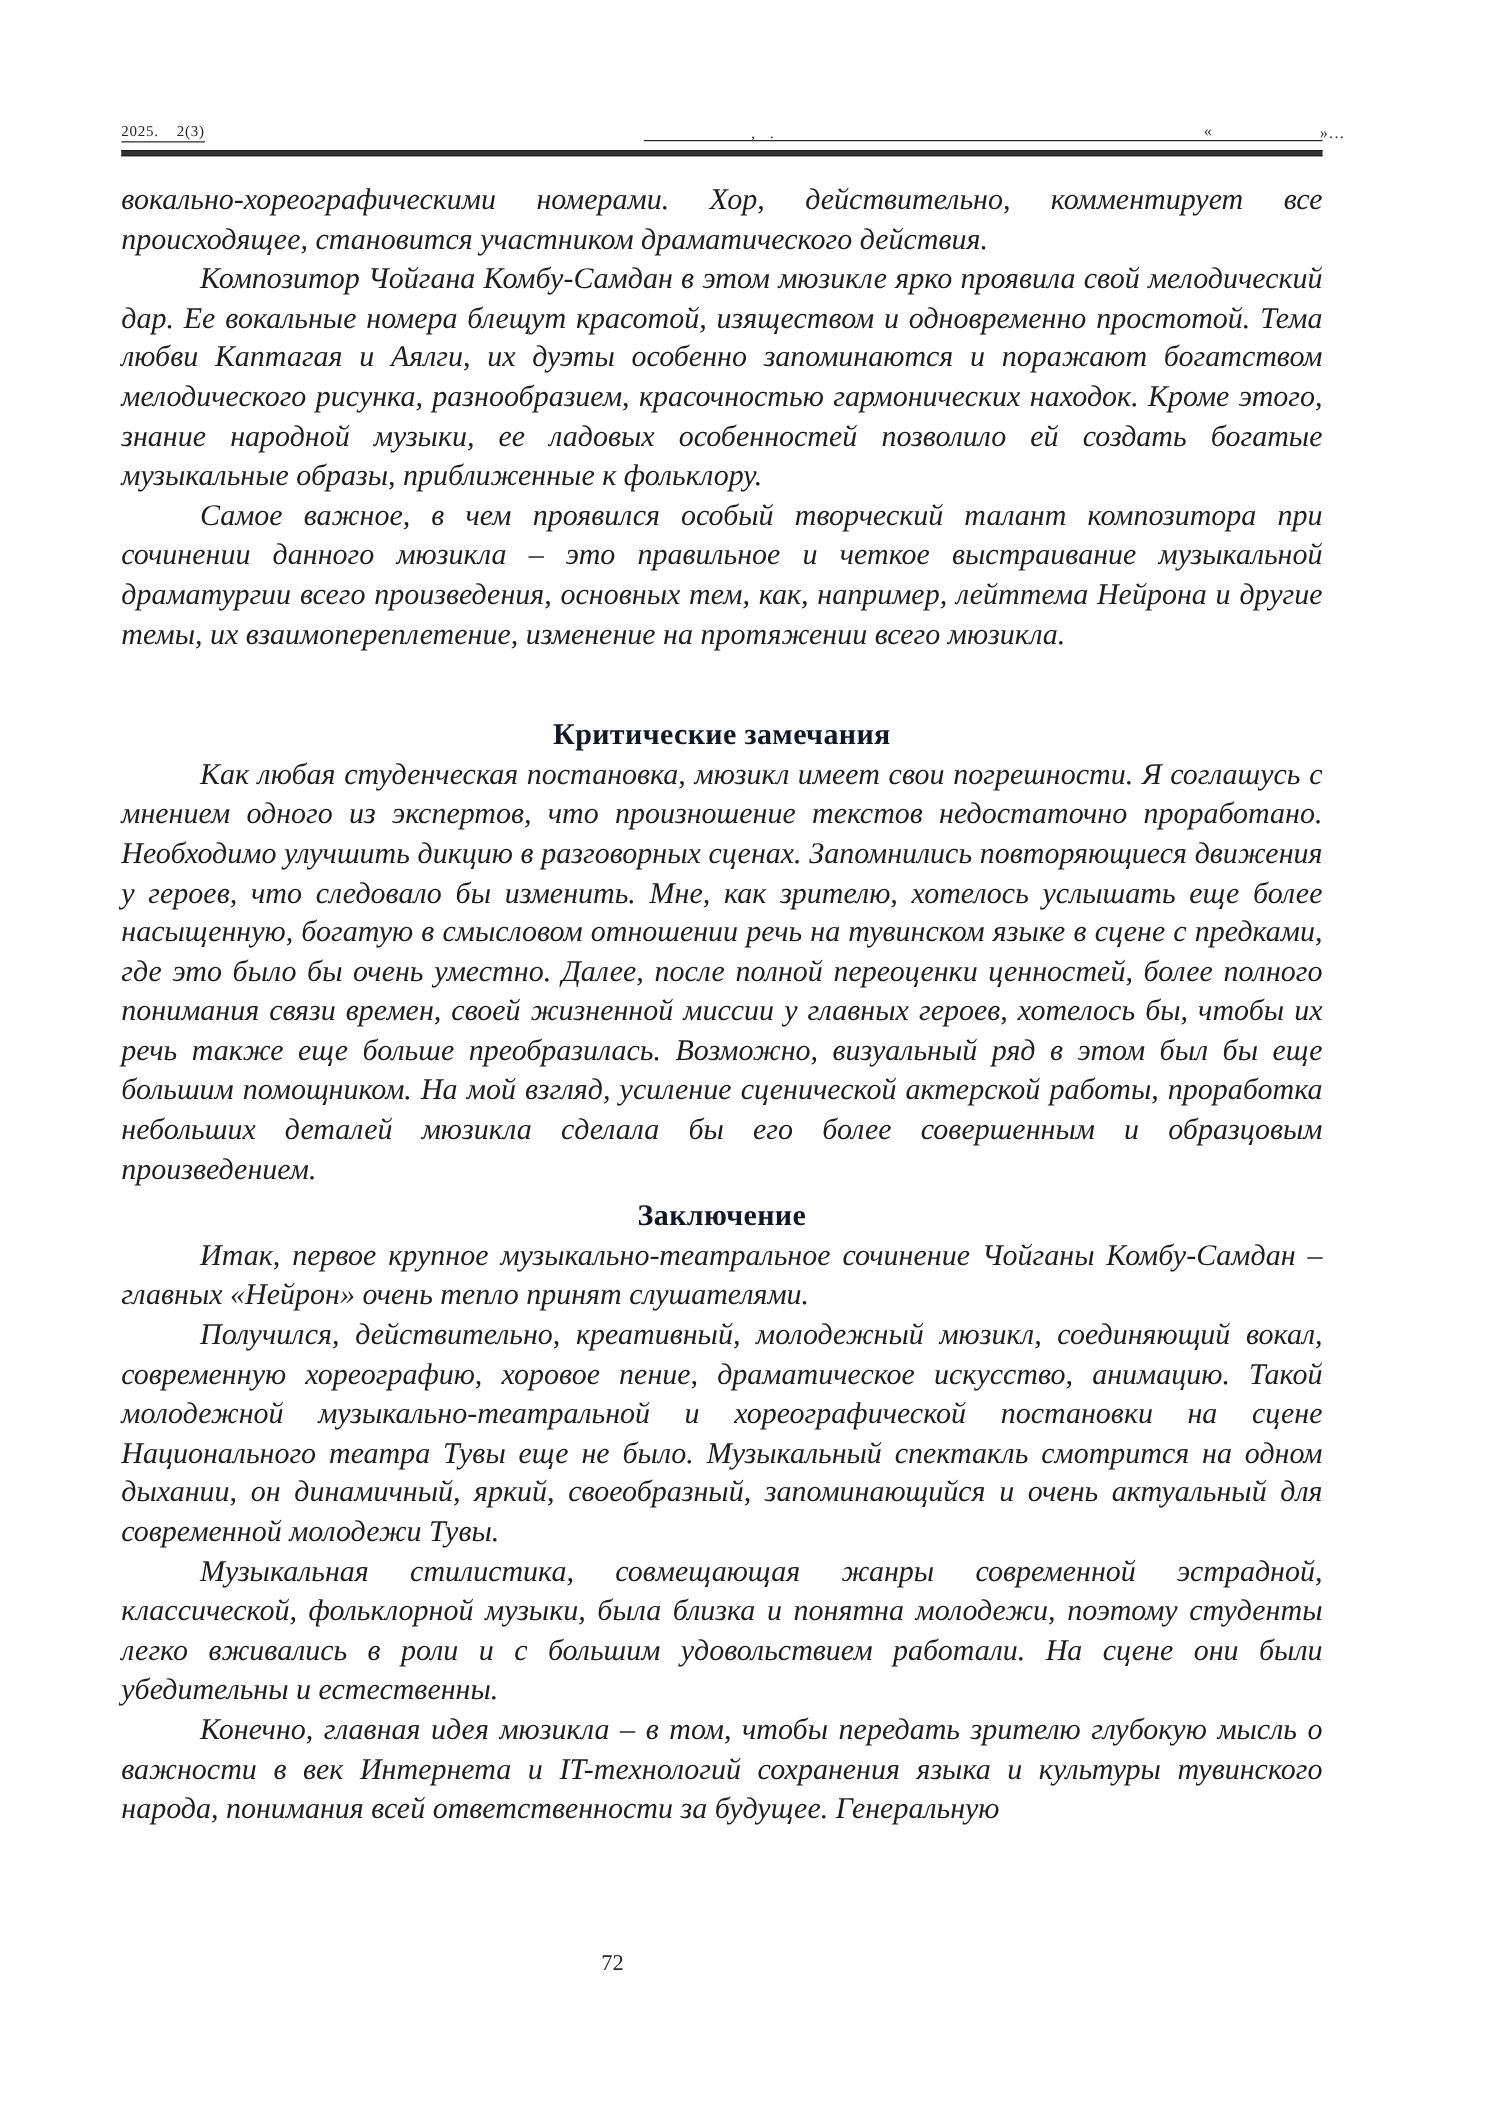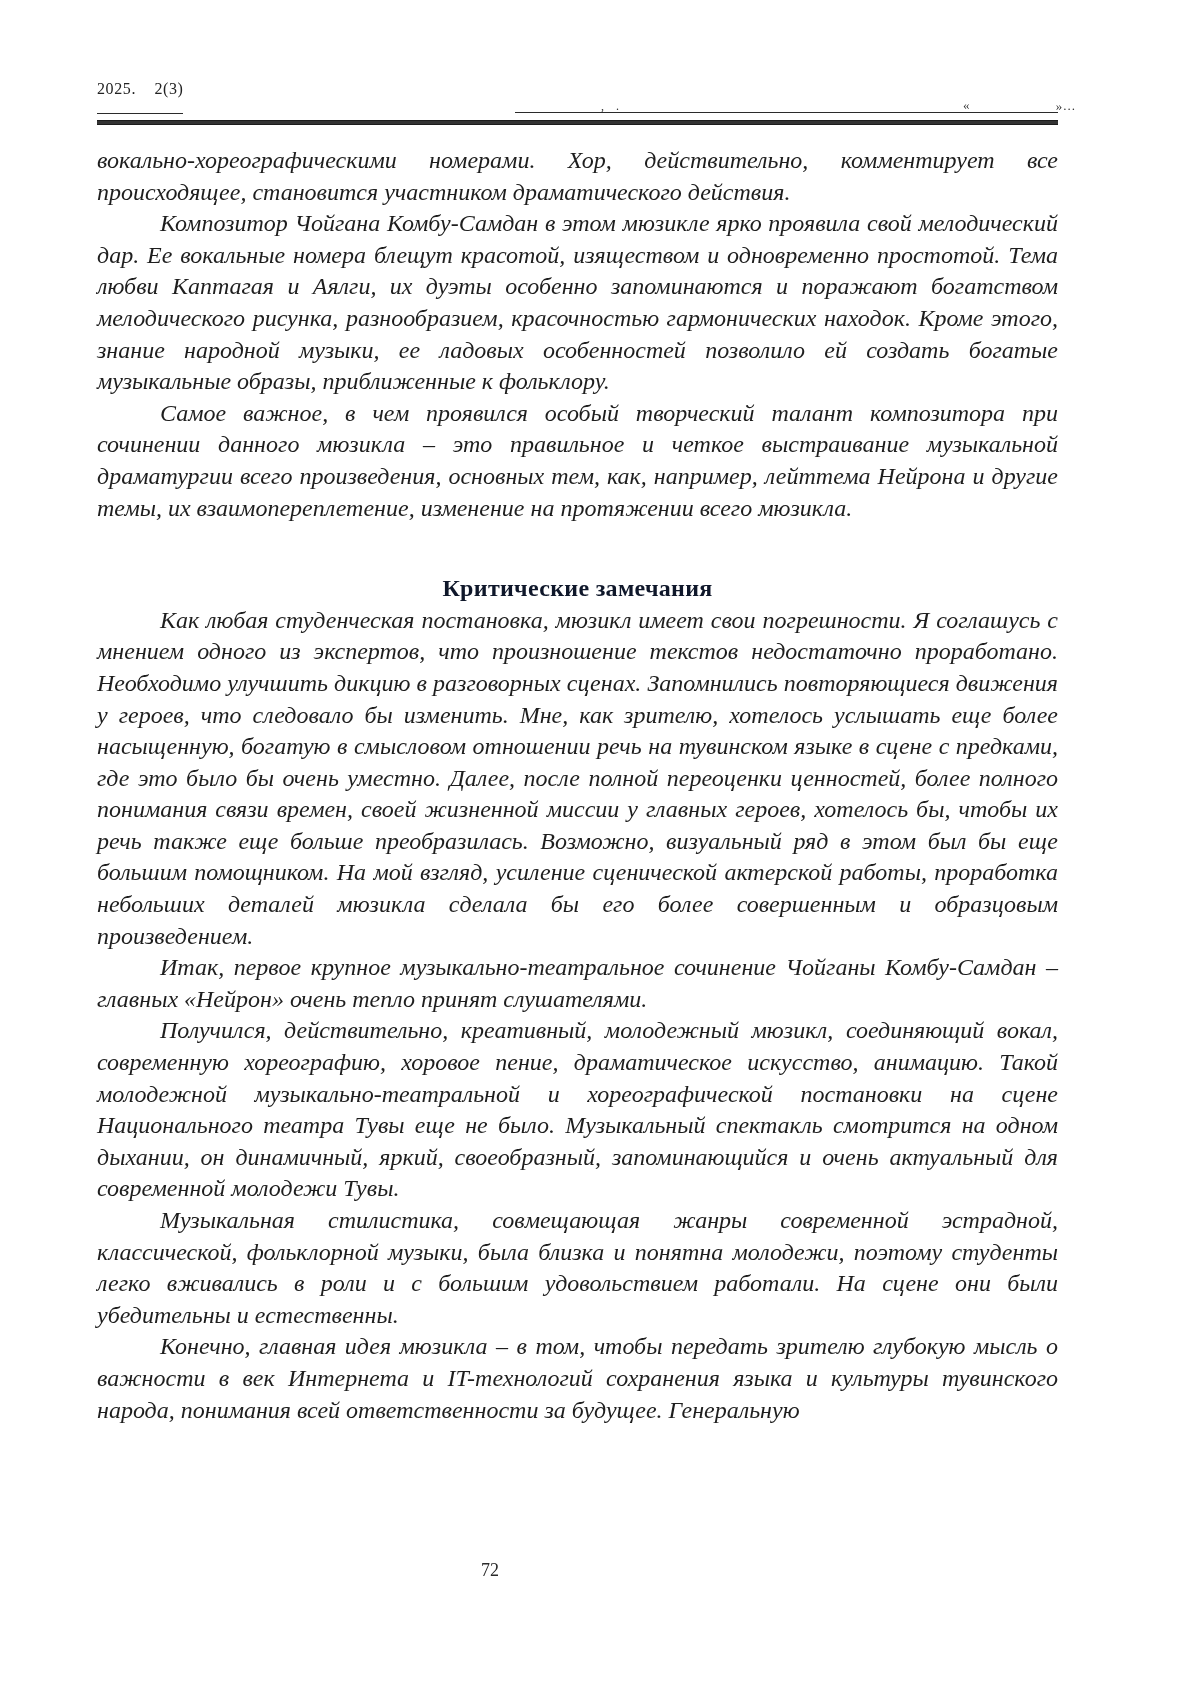--- a/index.html
+++ b/index.html
@@ -22,24 +22,24 @@
     position: absolute;
     left: 97px;
     top: 92px;
     width: 961px;
     height: 24px;
   }
   .header-left {
     position: absolute;
     left: 0;
     bottom: 2px;
-    font-size: 16px;
+    font-size: 12px;
     letter-spacing: 0.6px;
     border-bottom: 1.5px solid #2b2b2b;
-    padding-bottom: 15px;
+    padding-bottom: 0;
     color: #222;
   }
   .header-right {
     position: absolute;
     left: 418px;
     bottom: 3px;
     width: 543px;
     height: 18px;
     border-bottom: 1.5px solid #2b2b2b;
   }
@@ -144,20 +144,21 @@
 
   <div class="content">
     <p class="no-indent">вокально-хореографическими номерами. Хор, действительно, комментирует все происходящее, становится участником драматического действия.</p>
     <p>Композитор Чойгана Комбу-Самдан в этом мюзикле ярко проявила свой мелодический дар. Ее вокальные номера блещут красотой, изяществом и одновременно простотой. Тема любви Каптагая и Аялги, их дуэты особенно запоминаются и поражают богатством мелодического рисунка, разнообразием, красочностью гармонических находок. Кроме этого, знание народной музыки, ее ладовых особенностей позволило ей создать богатые музыкальные образы, приближенные к фольклору.</p>
     <p>Самое важное, в чем проявился особый творческий талант композитора при сочинении данного мюзикла – это правильное и четкое выстраивание музыкальной драматургии всего произведения, основных тем, как, например, лейттема Нейрона и другие темы, их взаимопереплетение, изменение на протяжении всего мюзикла.</p>
 
     <h2 class="section-heading gap-before">Критические замечания</h2>
 
     <p>Как любая студенческая постановка, мюзикл имеет свои погрешности. Я соглашусь с мнением одного из экспертов, что произношение текстов недостаточно проработано. Необходимо улучшить дикцию в разговорных сценах. Запомнились повторяющиеся движения у героев, что следовало бы изменить. Мне, как зрителю, хотелось услышать еще более насыщенную, богатую в смысловом отношении речь на тувинском языке в сцене с предками, где это было бы очень уместно. Далее, после полной переоценки ценностей, более полного понимания связи времен, своей жизненной миссии у главных героев, хотелось бы, чтобы их речь также еще больше преобразилась. Возможно, визуальный ряд в этом был бы еще большим помощником. На мой взгляд, усиление сценической актерской работы, проработка небольших деталей мюзикла сделала бы его более совершенным и образцовым произведением.</p>
 
+    <h2 class="section-heading small-gap-before">Заключение</h2>
 
     <p>Итак, первое крупное музыкально-театральное сочинение Чойганы Комбу-Самдан – главных «Нейрон» очень тепло принят слушателями.</p>
     <p>Получился, действительно, креативный, молодежный мюзикл, соединяющий вокал, современную хореографию, хоровое пение, драматическое искусство, анимацию. Такой молодежной музыкально-театральной и хореографической постановки на сцене Национального театра Тувы еще не было. Музыкальный спектакль смотрится на одном дыхании, он динамичный, яркий, своеобразный, запоминающийся и очень актуальный для современной молодежи Тувы.</p>
     <p>Музыкальная стилистика, совмещающая жанры современной эстрадной, классической, фольклорной музыки, была близка и понятна молодежи, поэтому студенты легко вживались в роли и с большим удовольствием работали. На сцене они были убедительны и естественны.</p>
     <p>Конечно, главная идея мюзикла – в том, чтобы передать зрителю глубокую мысль о важности в век Интернета и IT-технологий сохранения языка и культуры тувинского народа, понимания всей ответственности за будущее. Генеральную</p>
   </div>
 
   <div class="footer">72</div>
 
 </div>

